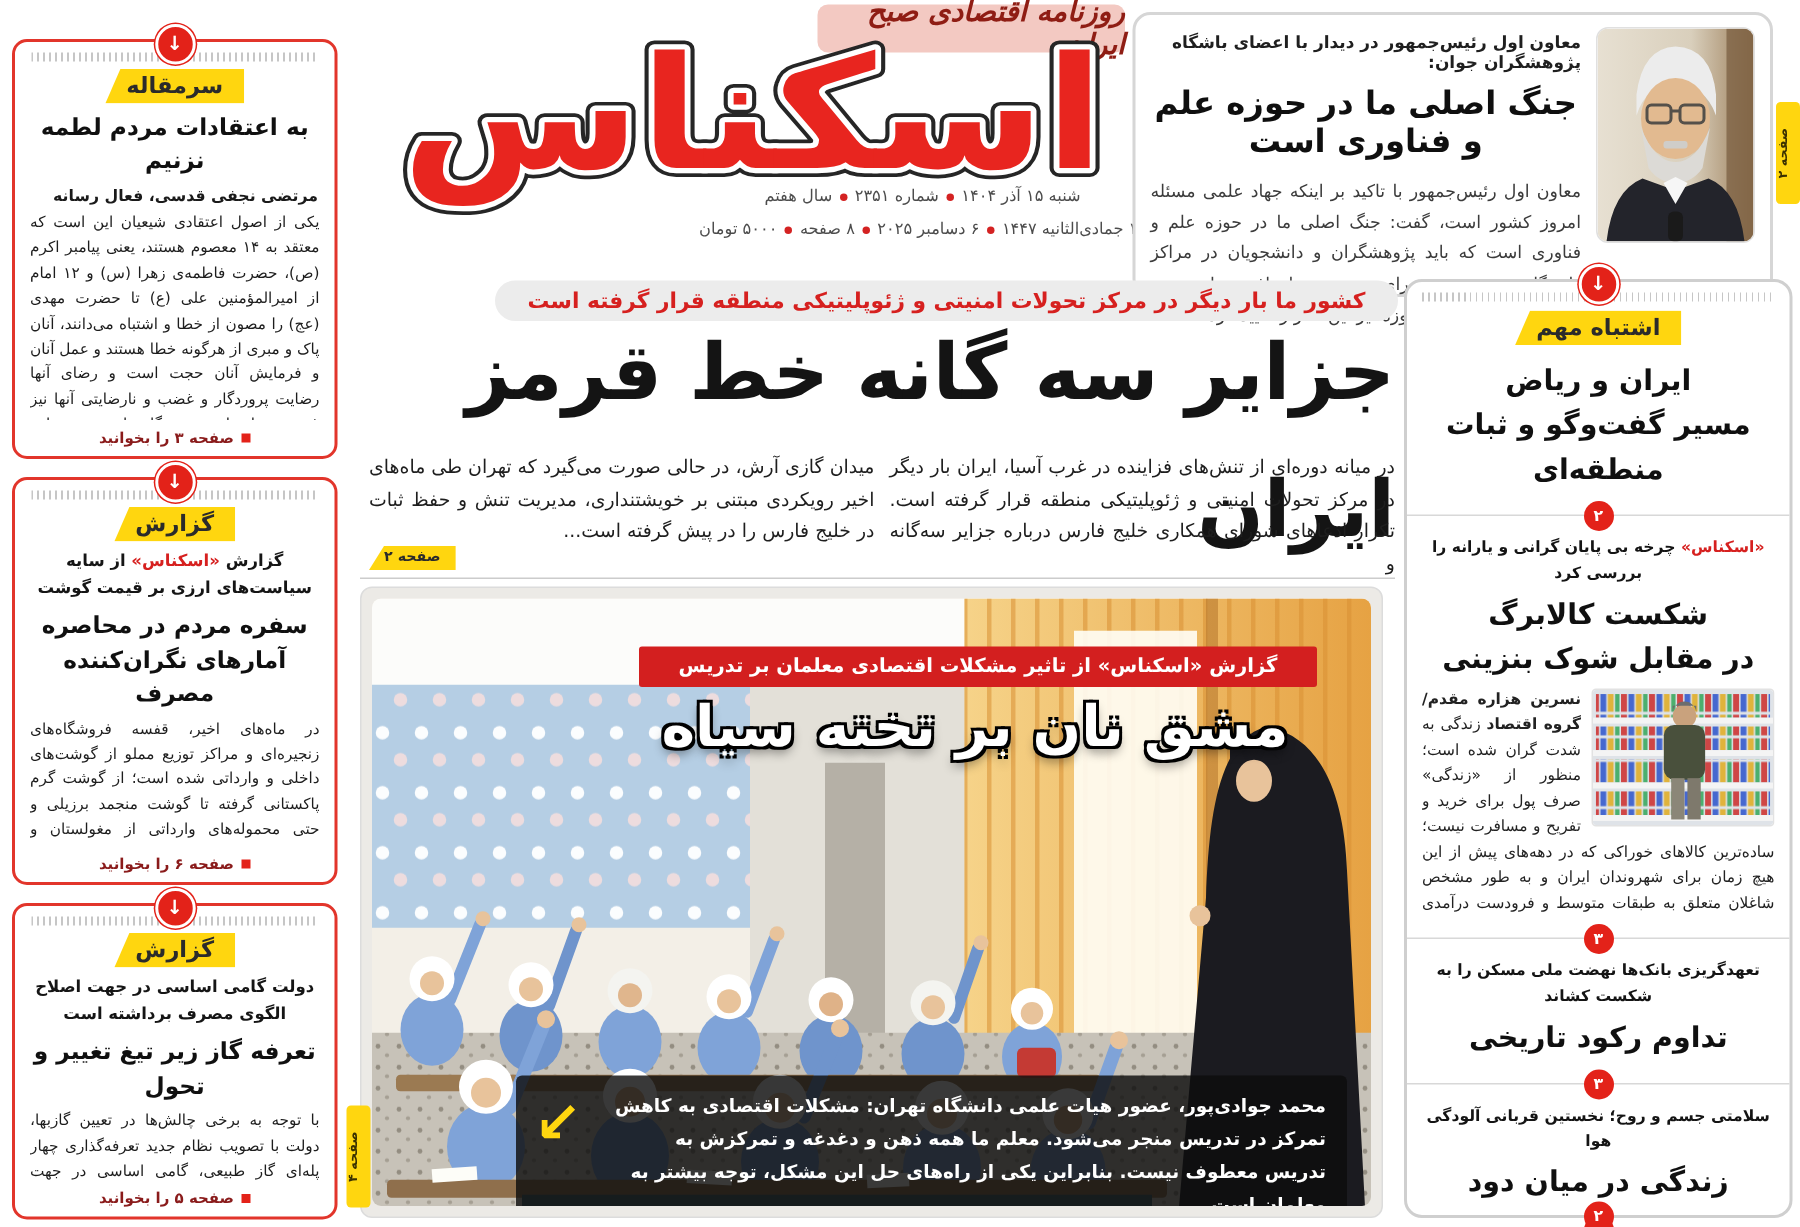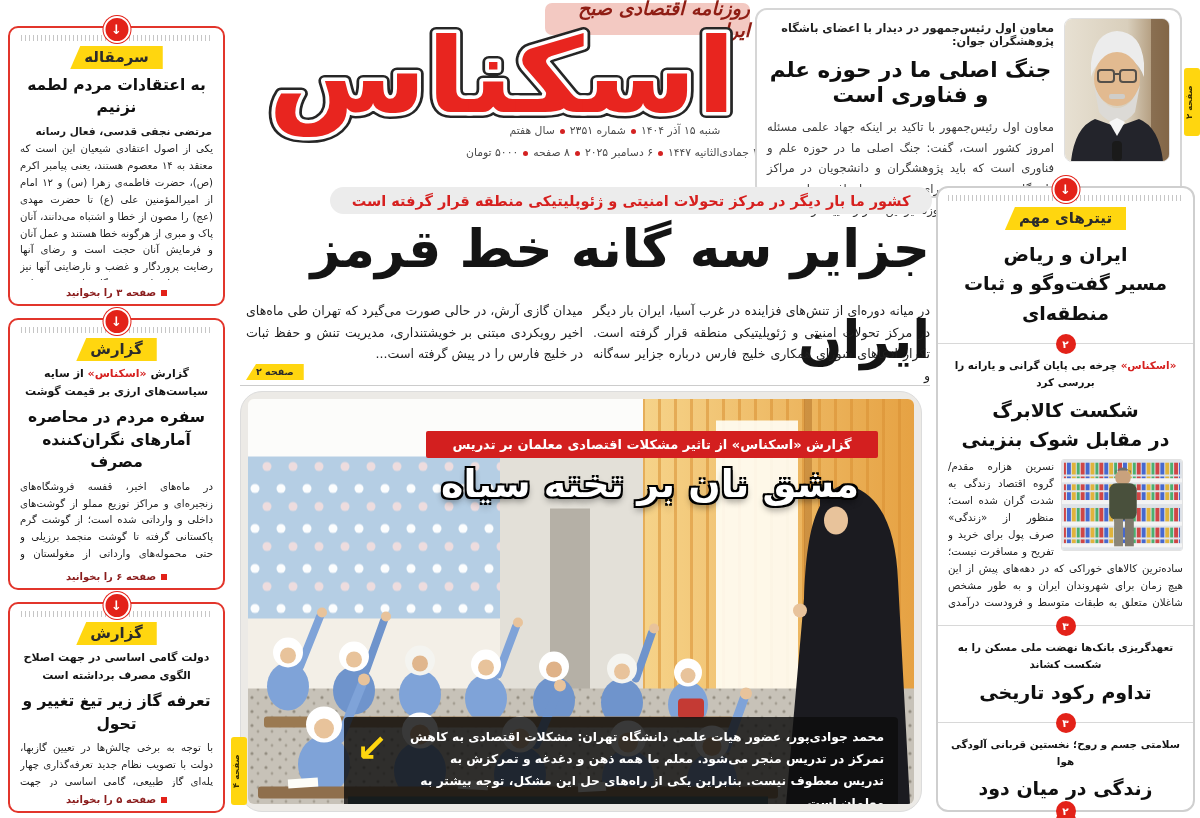--- a/index.html
+++ b/index.html
@@ -58,21 +58,21 @@
   .kicker-band span{color:#d6201f;font-weight:bold;font-size:14.5px;}
   .main-headline{position:absolute;left:245px;top:204px;width:685px;text-align:right;
                  font-size:52px;font-weight:bold;color:#141414;line-height:1.75;letter-spacing:-1px;}
   .main-col{position:absolute;top:300px;width:337px;font-size:12.6px;line-height:1.72;text-align:justify;color:#1e1e1e;}
   #main-col-right{left:593px;} #main-col-left{left:246px;}
   .main-page-tag{position:absolute;left:246px;top:364px;font-size:9.5px;padding:2px 10px 3px;}
   .main-rule{position:absolute;left:240px;top:385px;width:690px;border-top:1px solid #ccc;}
 
   
   .photo-frame{position:absolute;left:240px;top:391px;width:682px;height:421px;background:#eceae6;
-               border:1px solid #dcdcdc;border-radius:22px;box-sizing:border-box;padding:7px;}
+               border:1px solid #dcdcdc;border-radius:8px;box-sizing:border-box;padding:7px;}
   .photo-inner{position:relative;width:100%;height:100%;border-radius:6px;overflow:hidden;background:#f3efe7;}
   .photo-banner{position:absolute;top:32px;right:36px;width:452px;height:27px;background:#d31f1f;color:#fff;
                 font-size:13px;font-weight:bold;display:flex;align-items:center;justify-content:center;border-radius:2px;}
   .photo-headline{position:absolute;top:63px;right:28px;width:472px;text-align:center;font-size:38px;font-weight:bold;color:#fff;
                   text-shadow:2px 2px 0 #000,-2px 2px 0 #000,2px -2px 0 #000,-2px -2px 0 #000,0 4px 7px rgba(0,0,0,.45);}
   .photo-caption{position:absolute;left:96px;right:16px;top:318px;min-height:62px;background:rgba(14,14,14,.82);
                  border-radius:4px;padding:9px 14px 9px 64px;color:#fff;font-size:12.3px;font-weight:bold;
                  line-height:1.8;text-align:right;box-sizing:border-box;}
   .corner-arrow{position:absolute;left:12px;top:12px;font-size:38px;color:#ffd60f;font-weight:bold;line-height:1;}
   #tab-photo{left:231px;top:737px;height:58px;}
@@ -84,21 +84,21 @@
   .sb-h{font-size:19px;font-weight:bold;color:#101010;line-height:1.55;margin:10px 0 2px;}
   .sb-kicker{font-size:10.4px;font-weight:bold;color:#141414;line-height:1.6;margin:2px 0 5px;}
   .sb-kicker .brand{color:#d6201f;}
   .divider{position:relative;border-top:1px solid #d8d8d8;margin:15px -10px 13px;}
   .num{position:absolute;top:-10px;left:50%;transform:translateX(-50%);width:20px;height:20px;border-radius:50%;
        background:#e32219;color:#fff;font-size:10.5px;font-weight:bold;line-height:20px;text-align:center;}
   .num-bottom{position:absolute;bottom:-11px;left:50%;transform:translateX(-50%);width:20px;height:20px;border-radius:50%;
        background:#e32219;color:#fff;font-size:10.5px;font-weight:bold;line-height:20px;text-align:center;}
   .sb-media{font-size:10.3px;line-height:1.65;text-align:justify;color:#222;margin-top:4px;max-height:152px;overflow:hidden;}
   .sb-media .market{float:right;width:120px;height:90px;margin:1px 0 3px 7px;border-radius:3px;overflow:hidden;border:1px solid #e2e2e2;}
-  .sb-media b{font-weight:normal;}
+  .sb-media b{font-weight:bold;}
 </style>
 </head>
 <body>
 
 <div class="page">
 
   <div class="lbox" id="box-editorial">
     <div class="arrow-badge">
         <span>↓</span>
       </div>
@@ -305,21 +305,21 @@
       </div>
     </div>
   </div>
   <div class="vtab" id="tab-photo">صفحه ۴</div>
 
   <div class="sidebar">
     <div class="arrow-badge">
         <span>↓</span>
       </div>
     <div class="stripes"></div>
-    <div><span class="ybox-tag">تیترهای مهم</span></div>
+    <div><span class="ybox-tag">اشتباه مهم</span></div>
 
     <div>
       <div class="sb-h"><span>ایران و ریاض</span><br><span>مسیر گفت‌وگو و ثبات منطقه‌ای</span></div>
     </div>
     <div class="divider">
         <span class="num">۲</span>
       </div>
 
     <div>
       <div class="sb-kicker">

